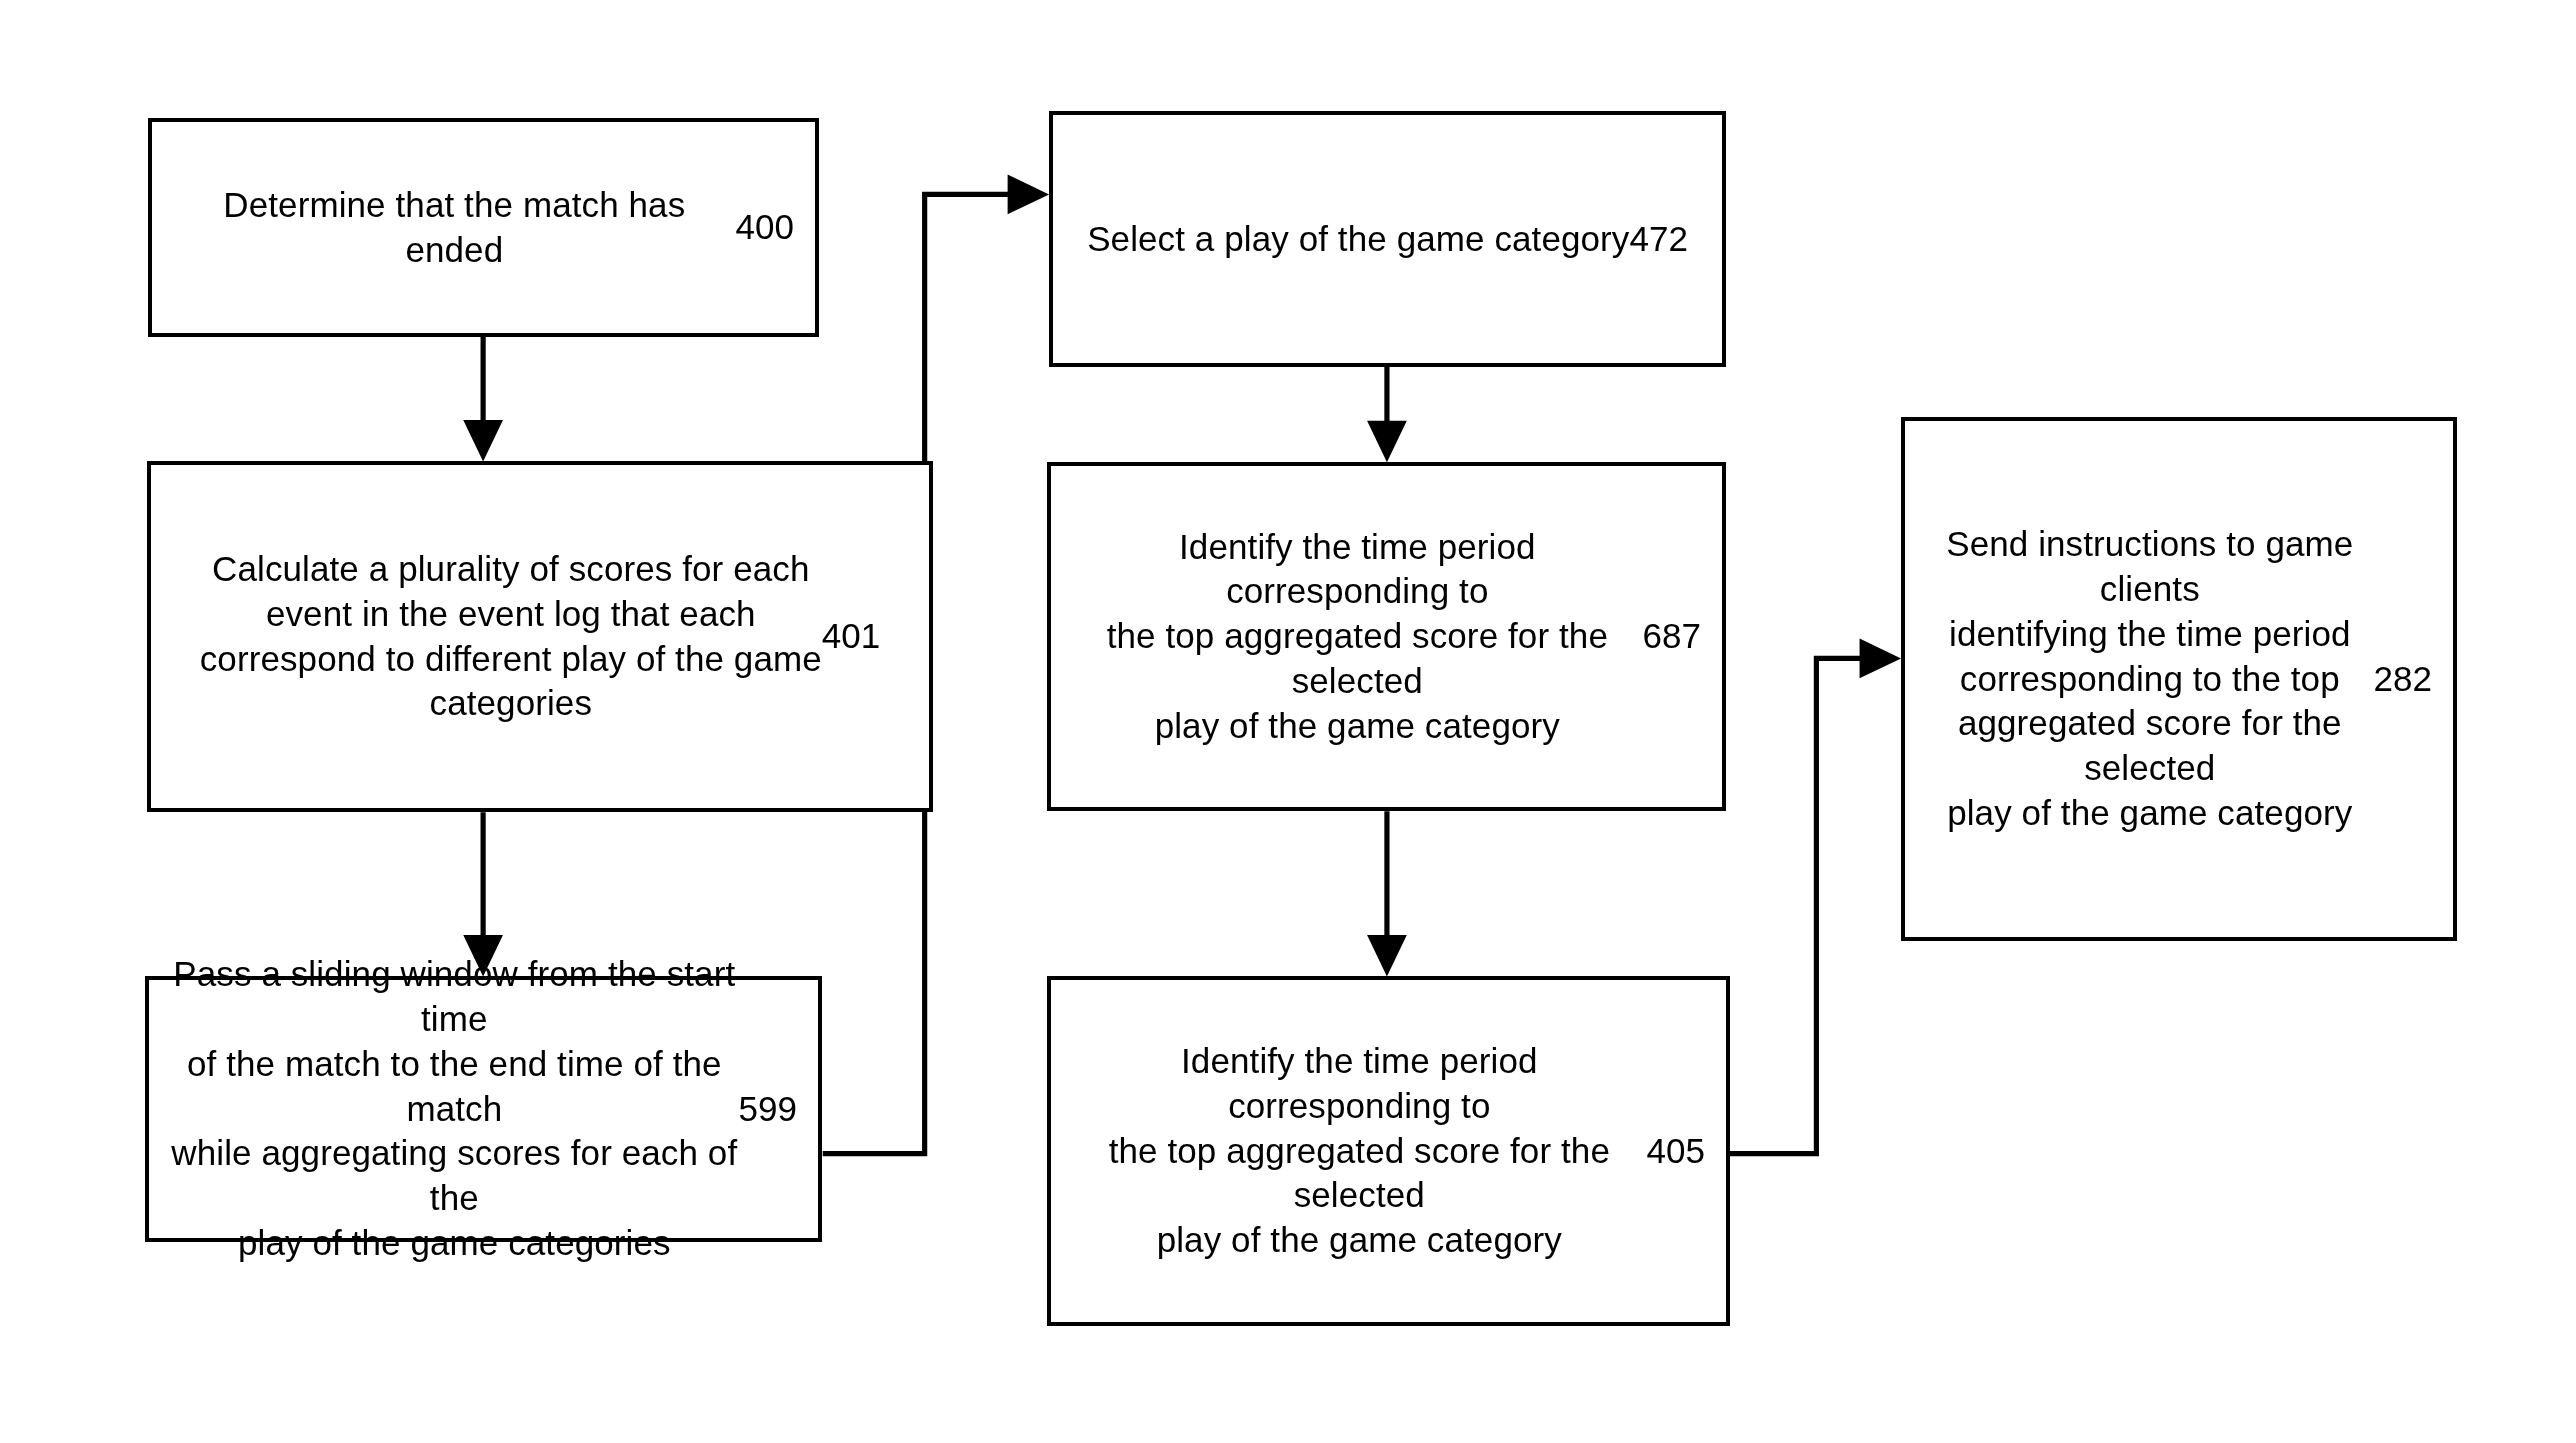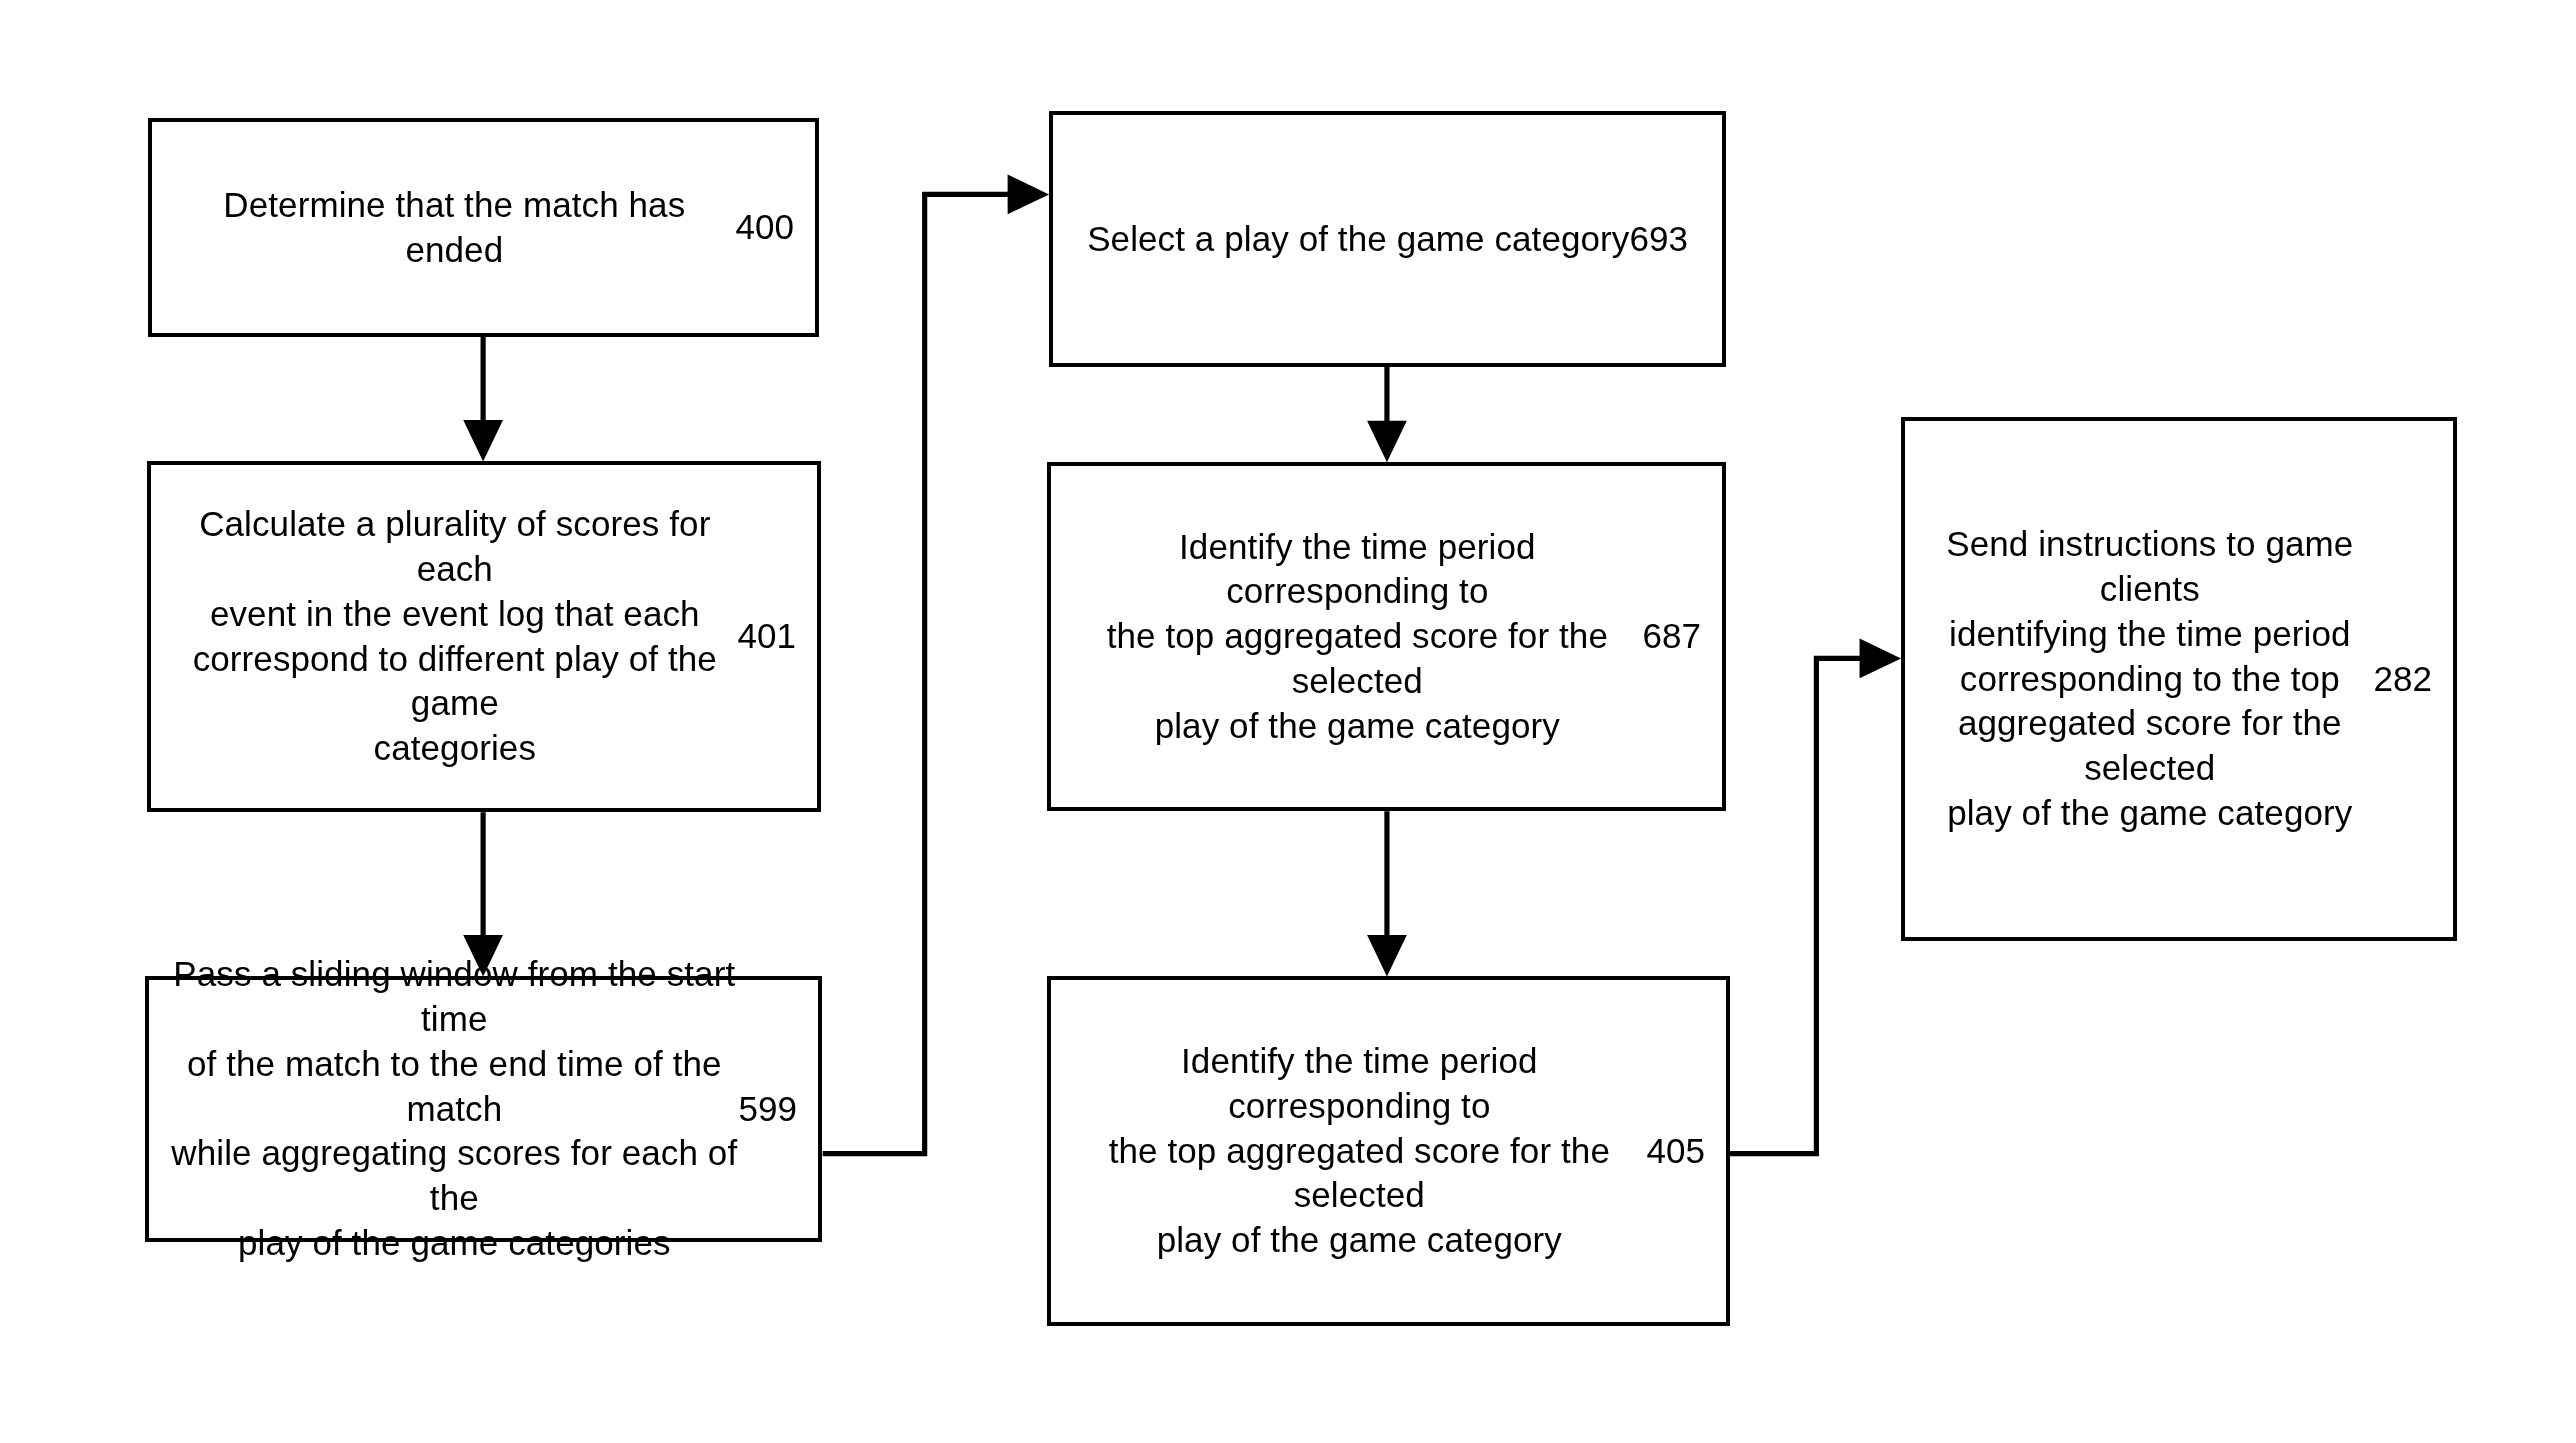--- a/index.html
+++ b/index.html
@@ -104,39 +104,39 @@
         <polygon class="arrow-head" points="2200,762 2152,739 2152,785"></polygon>
       </g>
     </svg>
   </div>
 
   <div class="flow-box" style="left:148px; top:118px; width:671px; height:219px;">
     <div class="box-text">Determine that the match has ended</div>
     <div class="box-ref">400</div>
   </div>
 
-  <div class="flow-box" style="left:147px; top:461px; width:674px; height:351px;">
+  <div class="flow-box" style="left:147px; top:461px; width:786px; height:351px;">
     <div class="box-text">Calculate a plurality of scores for each
 event in the event log that each
 correspond to different play of the game
 categories</div>
     <div class="box-ref">401</div>
   </div>
 
   <div class="flow-box" style="left:145px; top:976px; width:677px; height:266px;">
     <div class="box-text">Pass a sliding window from the start time
 of the match to the end time of the match
 while aggregating scores for each of the
 play of the game categories</div>
     <div class="box-ref">599</div>
   </div>
 
   <div class="flow-box" style="left:1049px; top:111px; width:677px; height:256px;">
     <div class="box-text">Select a play of the game category</div>
-    <div class="box-ref">693</div>
+    <div class="box-ref">472</div>
   </div>
 
   <div class="flow-box" style="left:1047px; top:462px; width:679px; height:349px;">
     <div class="box-text">Identify the time period corresponding to
 the top aggregated score for the selected
 play of the game category</div>
     <div class="box-ref">687</div>
   </div>
 
   <div class="flow-box" style="left:1047px; top:976px; width:683px; height:350px;">

